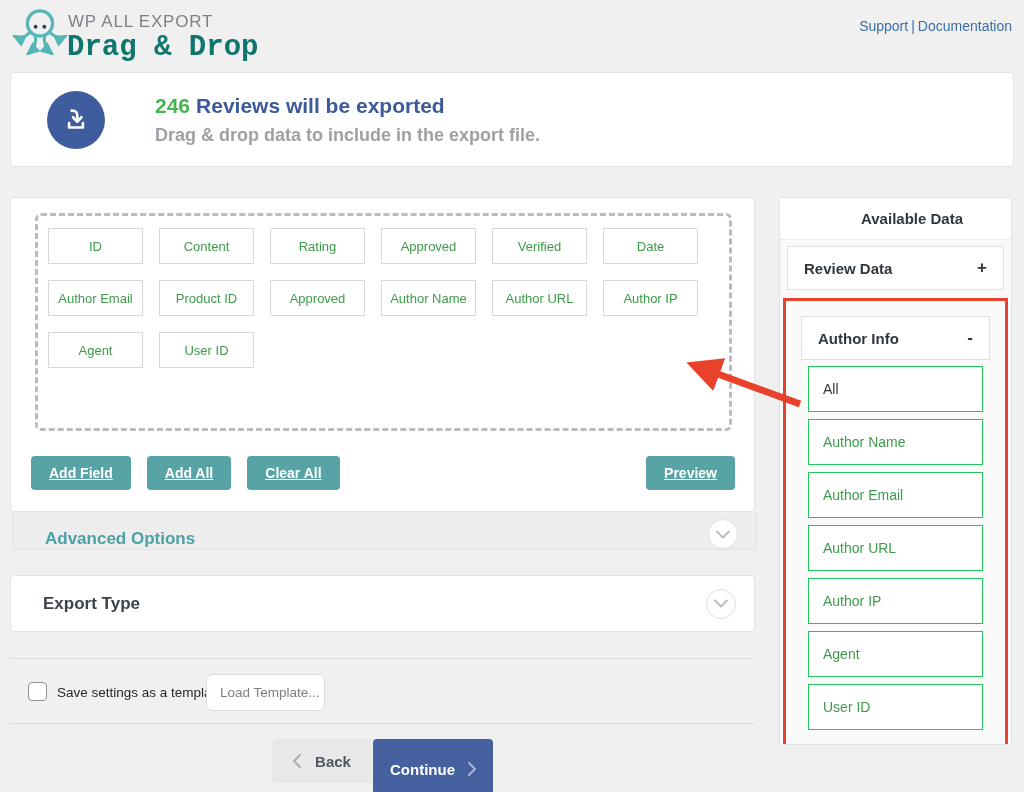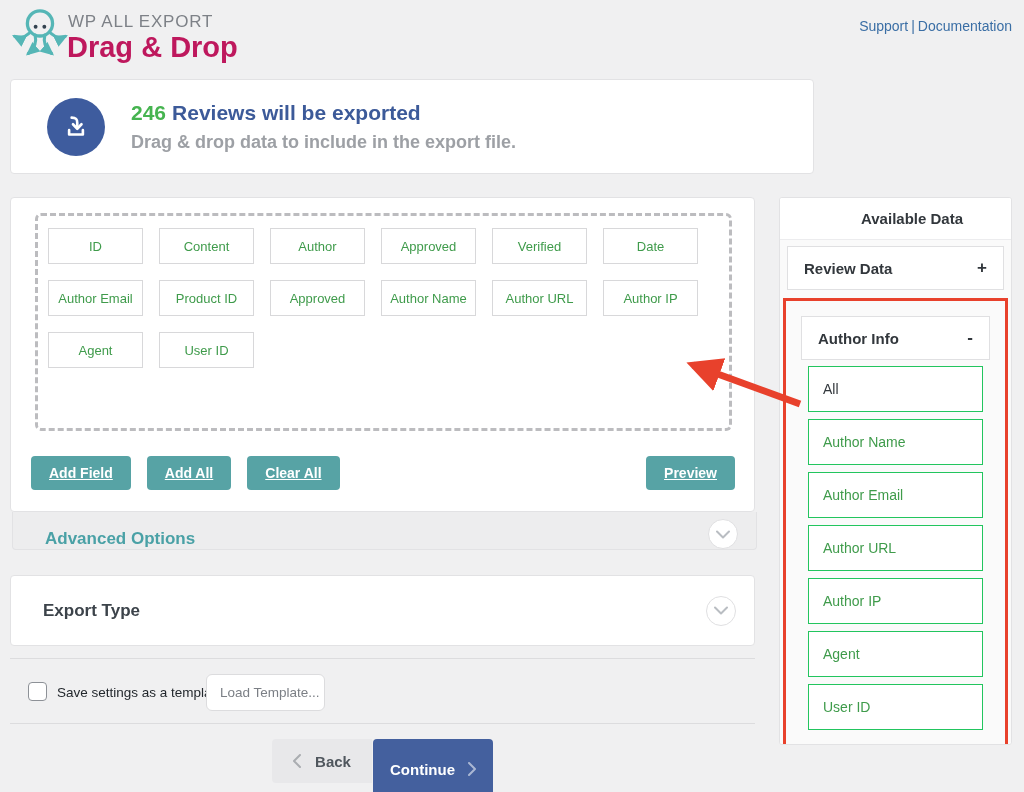--- a/index.html
+++ b/index.html
@@ -8,30 +8,30 @@
     width:1024px; height:792px; position:relative;
     background:#f0f0f1;
     font-family:"Liberation Sans", sans-serif;
     color:#32373c;
     overflow:hidden;
   }
   .abs { position:absolute; }
 
   
   .brand-small { left:68px; top:12px; font-size:17px; letter-spacing:.8px; color:#7d8187; font-weight:500; }
-  .brand-large { left:67px; top:31px; font-size:29px; font-weight:bold; color:#be185d; }
+  .brand-large { left:67px; top:31px; font-size:29px; font-weight:bold; color:#0f766e;font-family:Liberation Mono, monospace; }
   .top-links { right:12px; top:18px; font-size:14px; color:#3a6ea5; }
   .top-links a { color:#3a6ea5; text-decoration:none; cursor:pointer; }
   .top-links .sep { color:#3a6ea5; margin:0 3px; }
 
   
   .card { background:#fff; border:1px solid #e2e2e4; border-radius:4px; }
 
   
-  .banner { left:10px; top:79px; width:804px; height:95px; display:flex; align-items:center; }
+  .banner { left:10px; top:72px; width:1004px; height:95px; display:flex; align-items:center;gap:24px; }
   .banner-circle { width:58px; height:58px; border-radius:50%; background:#3e5c9e; margin-left:36px;
     display:flex; align-items:center; justify-content:center; flex:0 0 auto; }
   .banner-text { margin-left:26px; }
   .banner-title { font-size:21px; font-weight:bold; color:#3c5a99; }
   .banner-title .count { color:#46b450; margin-right:6px; }
   .banner-sub { font-size:18px; font-weight:bold; color:#9da0a5; margin-top:7px; }
 
   
   .main-card { left:10px; top:197px; width:745px; height:315px; }
   .dropzone { position:absolute; left:24px; top:15px; width:697px; height:218px;
@@ -43,21 +43,21 @@
   .btn-row { position:absolute; left:20px; right:19px; top:258px; display:flex; align-items:center; }
   .tbtn { background:#57a3a5; color:#fff; border:none; border-radius:4px; height:34px;
     padding:0 18px; font-size:14px; font-weight:bold; font-family:inherit; margin-right:16px; cursor:pointer;text-decoration:underline; }
   .tbtn.preview { margin:0 0 0 auto; }
 
   
   .adv-bar { left:12px; top:512px; width:745px; height:38px; background:#ededee;
     border:1px solid #e2e2e4; border-top:none; border-radius:0 0 4px 4px;
     display:flex; align-items:flex-end; cursor:pointer; }
   .adv-label { margin-left:32px; font-size:17px; font-weight:bold; color:#4aa1a6; }
-  .export-card { left:10px; top:575px; width:745px; height:71px; display:flex; align-items:center; cursor:pointer; }
+  .export-card { left:10px; top:575px; width:745px; height:57px; display:flex; align-items:center; cursor:pointer; }
   .export-label { margin-left:32px; font-size:17px; font-weight:bold; color:#3c434a; }
   .chev-circle { margin-left:auto; margin-right:18px; width:30px; height:30px; border-radius:50%;
     border:1px solid #e0e0e2; background:#fff; display:flex; align-items:center; justify-content:center; }
 
   .divider { left:10px; width:745px; height:1px; background:#dcdcde; }
 
   
   .checkbox { left:28px; top:682px; width:19px; height:19px; border:1.5px solid #8d9197;
     border-radius:4px; background:#fff; cursor:pointer; }
   .checkbox-label { left:57px; top:685px; font-size:13.5px; color:#23282d; }
@@ -131,21 +131,21 @@
   <div class="banner-text">
     <div class="banner-title"><span class="count">246</span><span>Reviews will be exported</span></div>
     <div class="banner-sub">Drag &amp; drop data to include in the export file.</div>
   </div>
 </div>
 
 <div class="abs card main-card">
   <div class="dropzone">
     <div class="chip">ID</div>
     <div class="chip">Content</div>
-    <div class="chip">Author</div>
+    <div class="chip">Rating</div>
     <div class="chip">Approved</div>
     <div class="chip">Verified</div>
     <div class="chip">Date</div>
     <div class="chip">Author Email</div>
     <div class="chip">Product ID</div>
     <div class="chip">Approved</div>
     <div class="chip">Author Name</div>
     <div class="chip">Author URL</div>
     <div class="chip">Author IP</div>
     <div class="chip">Agent</div>

